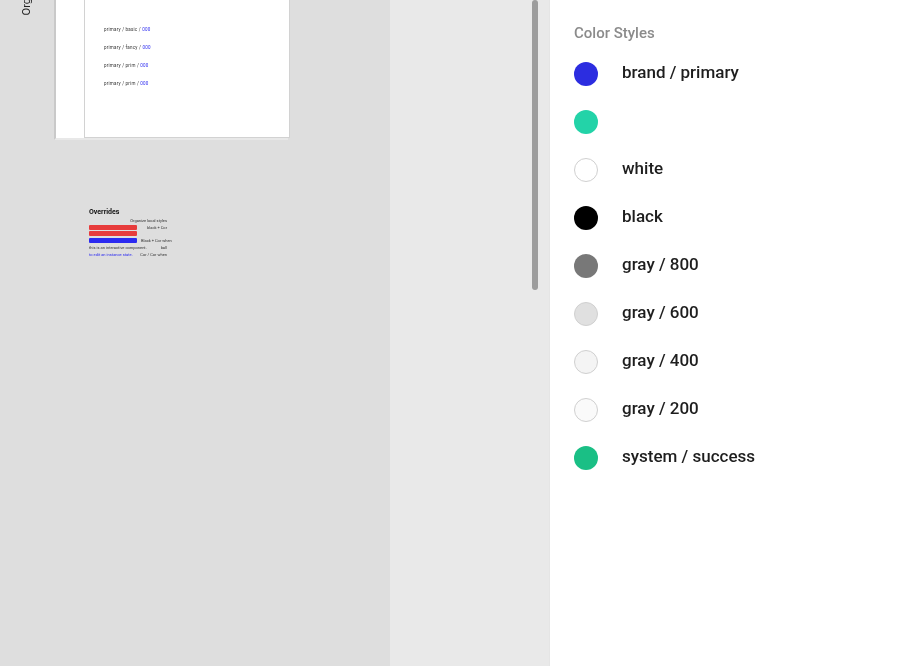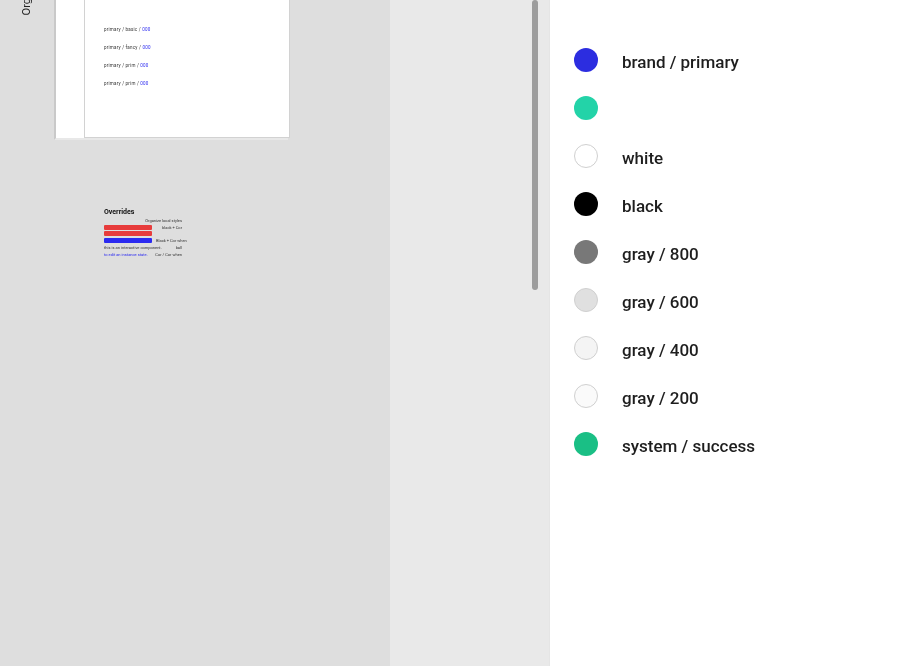--- a/index.html
+++ b/index.html
@@ -59,21 +59,21 @@
     color: #333;
     letter-spacing: 0.05em;
     white-space: pre;
   }
   .frame1 .tiny-item { display: block; }
   .frame1 .tiny-item .acc { color: #2b2af0; }
 
   
   .frame2 {
     position: absolute;
-    left: 104px; top: 208px;
+    left: 89px; top: 208px;
     width: 78px;
   }
   .frame2 .title {
     font-size: 7px;
     font-weight: 700;
     color: #111;
   }
   .frame2 .sub-right {
     font-size: 4px;
     color: #333;
@@ -121,21 +121,21 @@
   }
   .panel h2 {
     font-size: 15px;
     font-weight: 500;
     color: #8b8b8b;
     margin-bottom: 20px;
   }
   .style-list { list-style: none; }
   .style-item {
     display: flex;
-    align-items: flex-end;
+    align-items: flex-start;
     height: 48px;
     cursor: pointer;
   }
   .swatch {
     width: 24px; height: 24px;
     border-radius: 50%;
     margin-right: 24px;
     flex: 0 0 auto;
   }
   .swatch.bordered { border: 1px solid #d0d0d0; }
@@ -188,20 +188,21 @@
     </div>
     <div class="text-line">
       <span class="text-blue">to edit an instance state.</span>
       <span class="text-dark">Cor / Cor
 when</span>
     </div>
   </div>
 </div>
 
 <aside class="panel">
+  <h2>Color Styles</h2>
   <ul class="style-list" id="style-list">
       <li class="style-item">
         <span class="swatch" style="background: rgb(44, 45, 224);"></span>
         <span class="style-name">brand / primary</span>
       </li>
       <li class="style-item">
         <span class="swatch" style="background: rgb(35, 211, 168);"></span>
       </li>
       <li class="style-item">
         <span class="swatch bordered" style="background: rgb(255, 255, 255);"></span>

